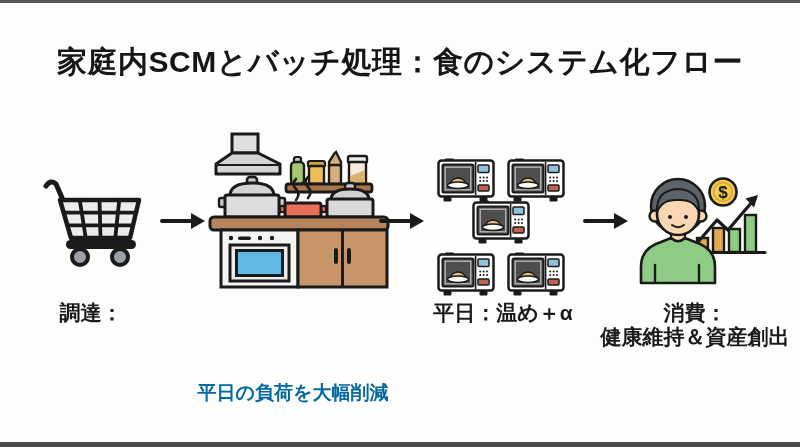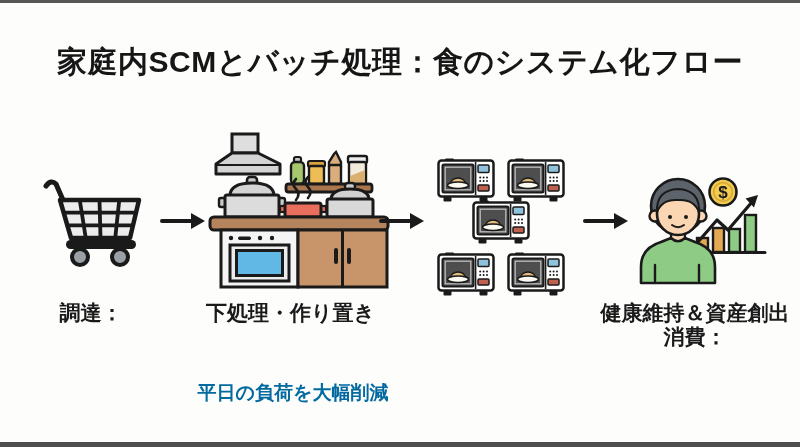--- a/index.html
+++ b/index.html
@@ -197,26 +197,28 @@
       <line x1="20" y1="93" x2="20" y2="109" stroke="#1a1a1a" stroke-width="2.4" stroke-linecap="round"></line>
       <line x1="64" y1="93" x2="64" y2="109" stroke="#1a1a1a" stroke-width="2.4" stroke-linecap="round"></line>
     </g>
   </svg>
 
   <div class="stage-label" style="left:6px;top:301px;width:170px">
     <div>調達：</div>
   </div>
 
   <div class="stage-label" style="left:188px;top:301px;width:205px">
-    <div>下処理・作り置き</div>
-  </div>
-
+  </div>
+
+  <div class="stage-label" style="left:408px;top:301px;width:190px">
+    <div>平日：温め＋α</div>
+  </div>
 
   <div class="stage-label" style="left:600px;top:301px;width:190px">
+    <div>消費：</div>
     <div>健康維持＆資産創出</div>
-    <div>消費：</div>
   </div>
 
   <div class="note" style="left:168px;top:380px;width:250px">平日の負荷を大幅削減</div>
 
   <div class="edge-band bottom"></div>
 
 </div>
 
 </body></html>

